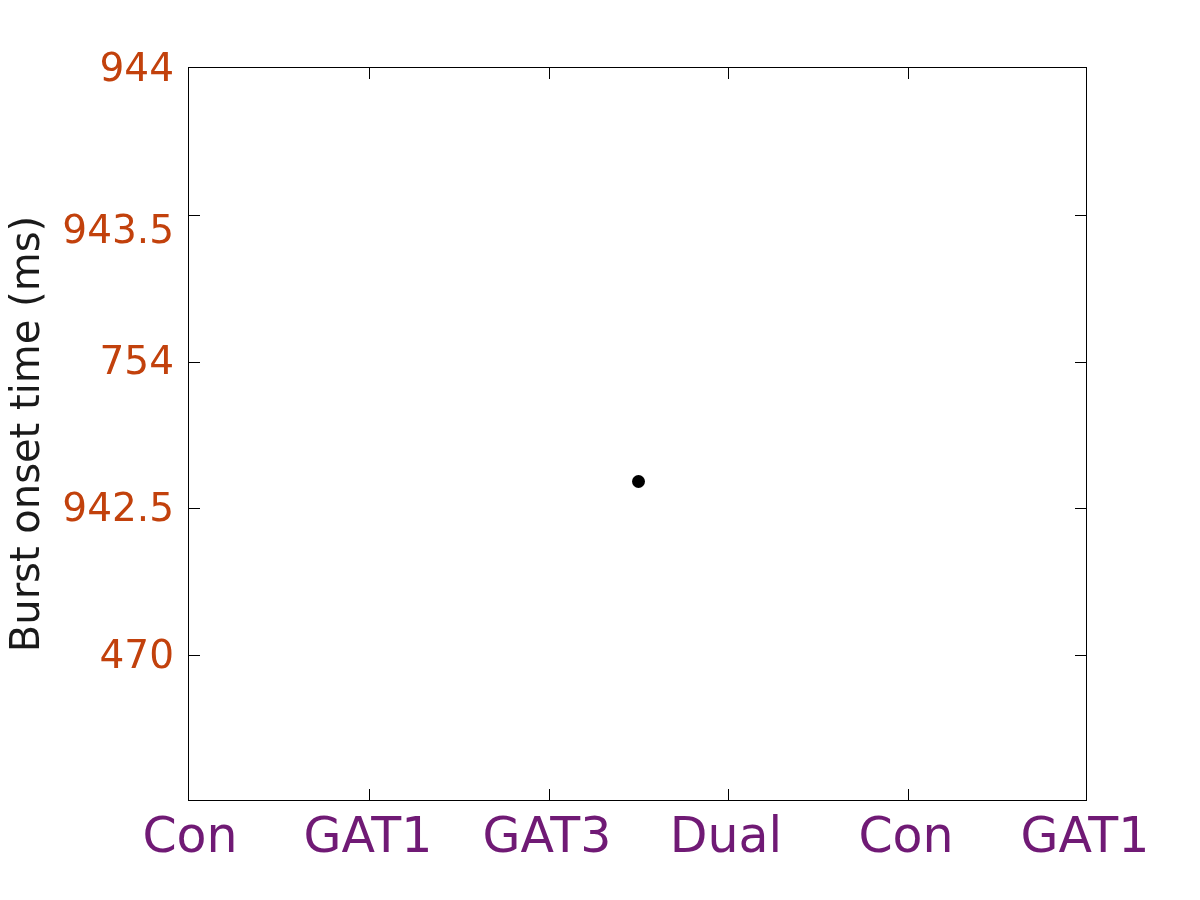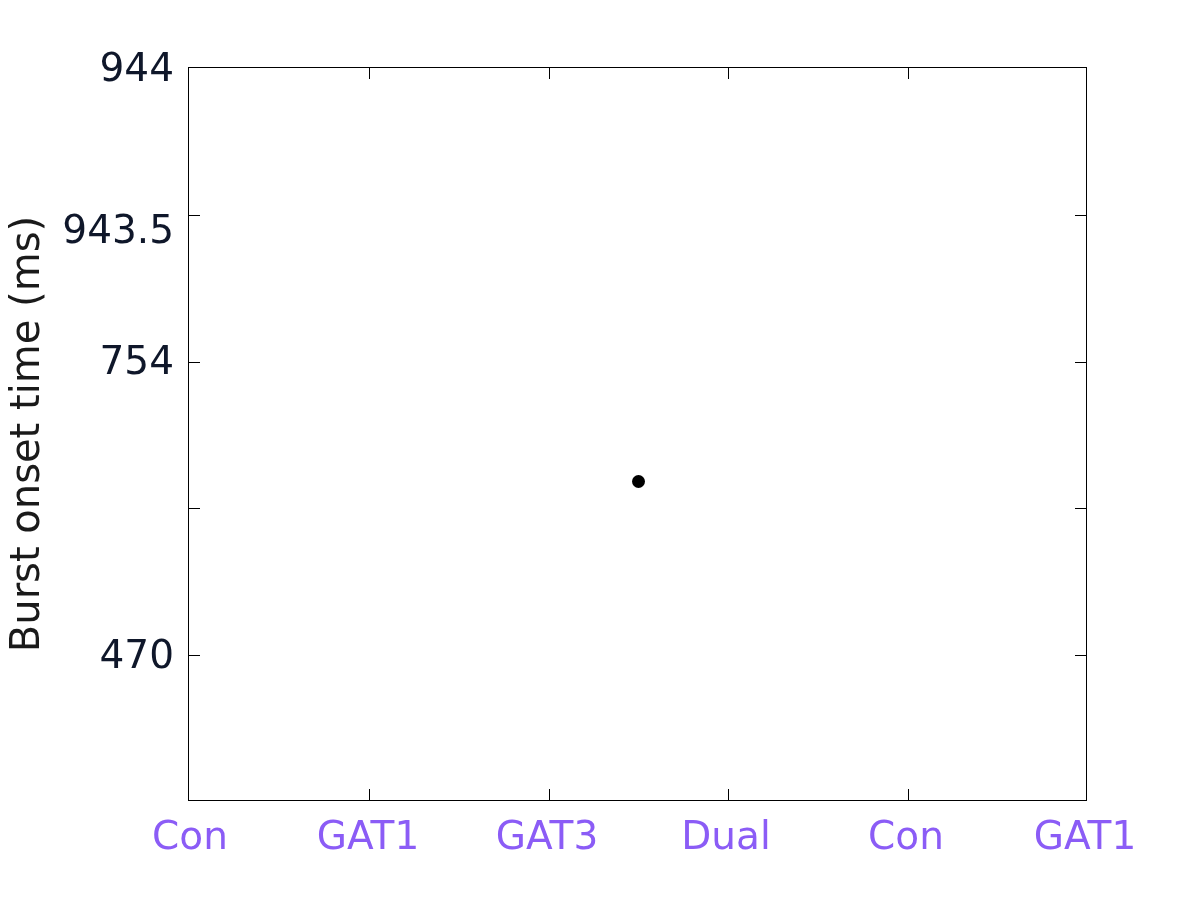--- a/index.html
+++ b/index.html
@@ -81,31 +81,31 @@
   }
 
   
   .ytick-label {
     position: absolute;
     right: 1026px;              
     text-align: right;
     font-size: 39px;
     line-height: 39px;
     white-space: nowrap;
-    color: #0f172a;
+    color: #c2410c;
   }
 
   .xtick-label {
     position: absolute;
     top: 813px;
     transform: translateX(-50%);
-    font-size: 39px;
+    font-size: 49px;
     line-height: 45px;
     white-space: nowrap;
-    color: #8b5cf6;
+    color: #701a75;
   }
 
   
   #ylabel {
     position: absolute;
     left: 0px;
     top: 0px;
     width: 734px;
     height: 46px;
     transform: rotate(-90deg);
@@ -121,20 +121,21 @@
   }
 </style>
 </head>
 <body>
 
 <div id="figure">
 
   <div id="ylabel">Burst onset time (ms)</div>
 
   <div class="ytick-label" style="top:634.7px;">470</div>
+  <div class="ytick-label" style="top:487.9px;">942.5</div>
   <div class="ytick-label" style="top:341.1px;">754</div>
   <div class="ytick-label" style="top:194.3px;margin-top:16px;">943.5</div>
   <div class="ytick-label" style="top:47.5px;">944</div>
 
   <div class="xtick-label" style="left:190px;">Con</div>
   <div class="xtick-label" style="left:368px;">GAT1</div>
   <div class="xtick-label" style="left:547px;">GAT3</div>
   <div class="xtick-label" style="left:726px;">Dual</div>
   <div class="xtick-label" style="left:906px;">Con</div>
   <div class="xtick-label" style="left:1085px;">GAT1</div>

